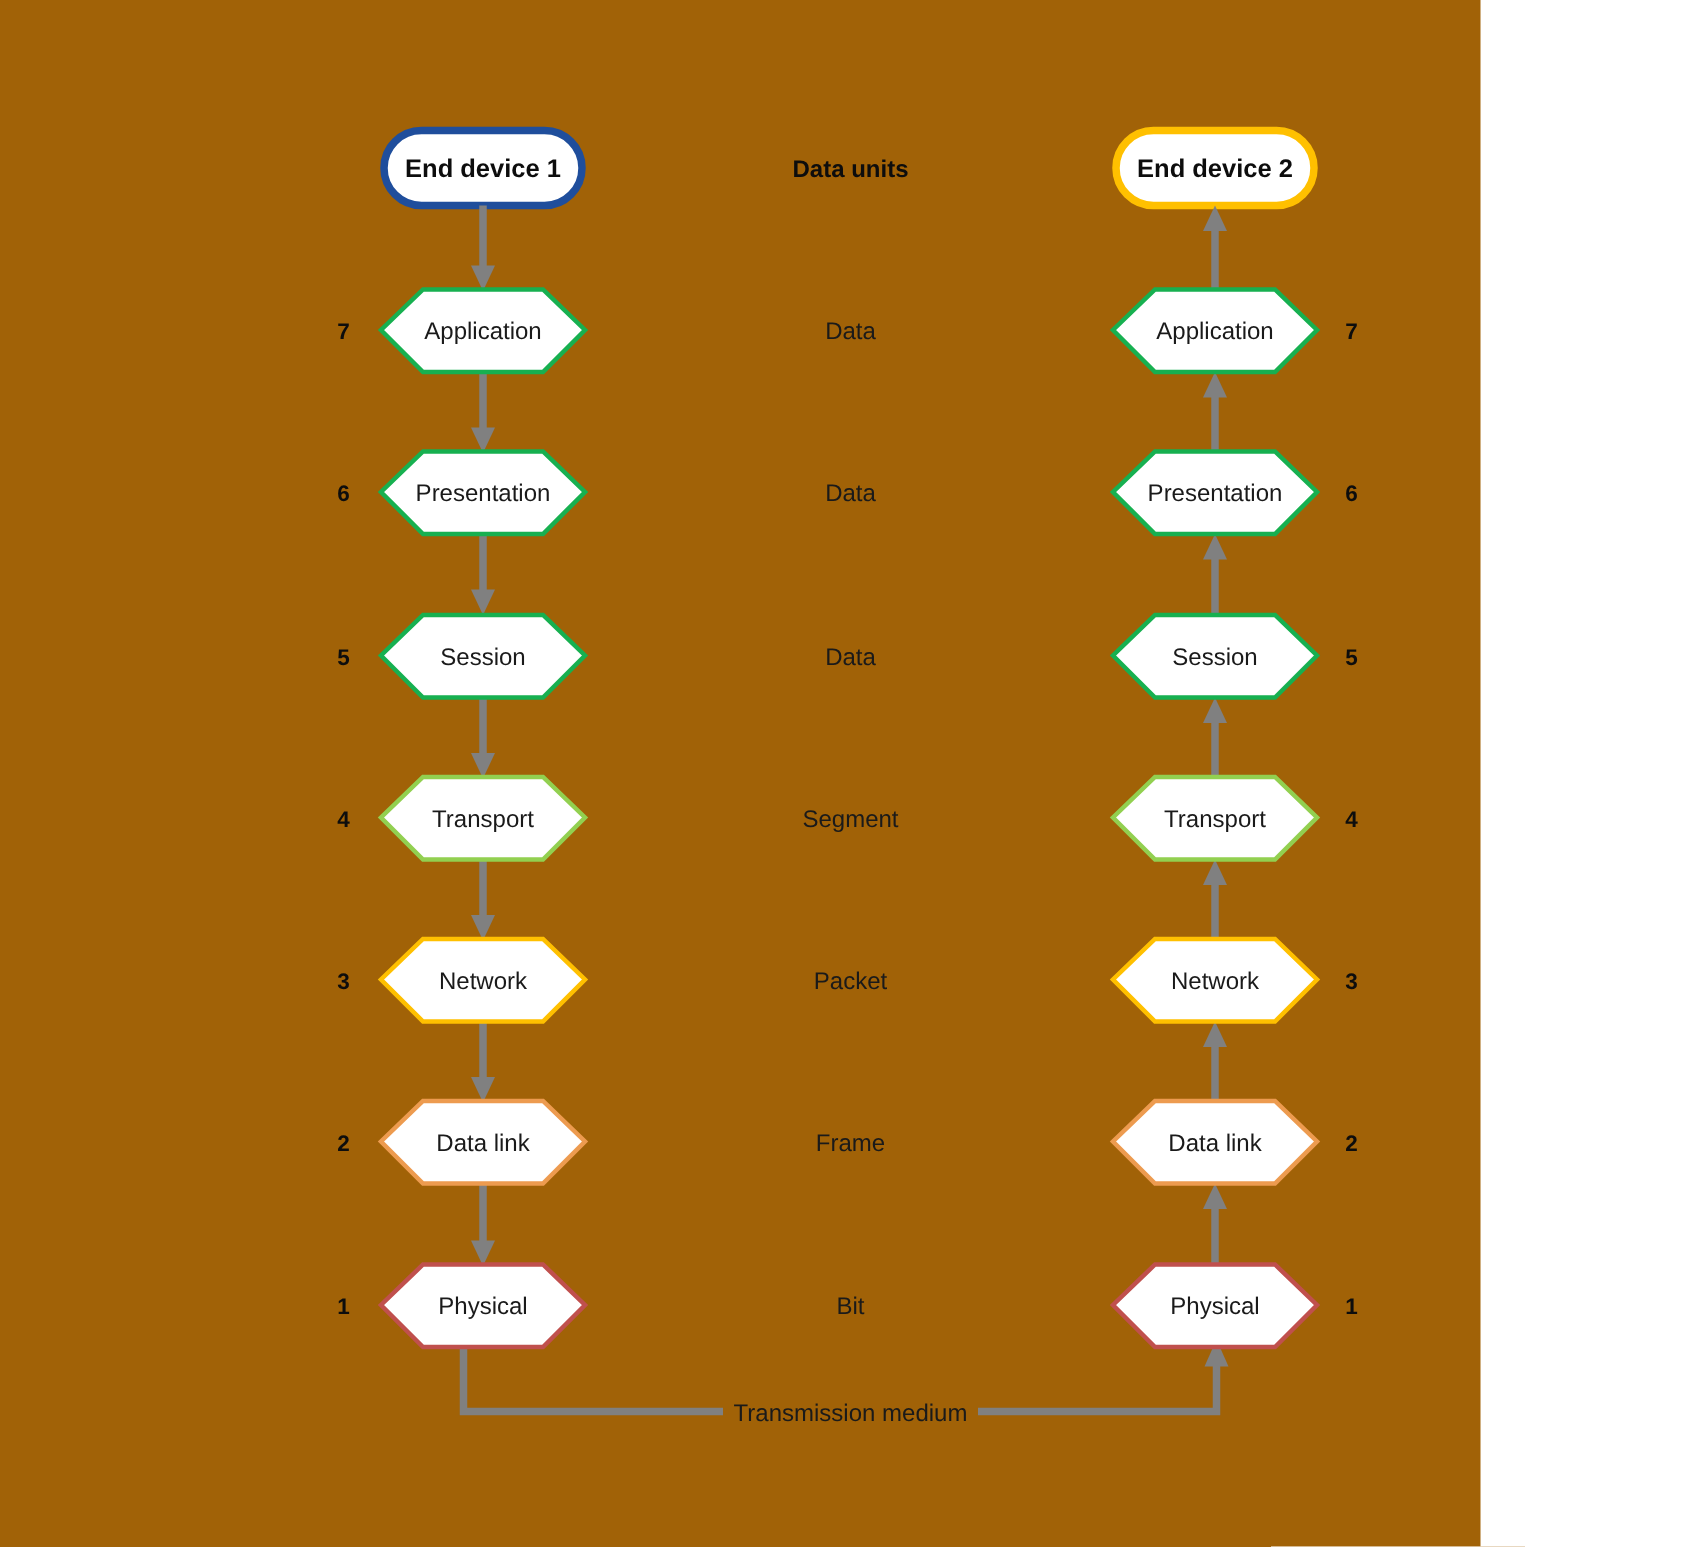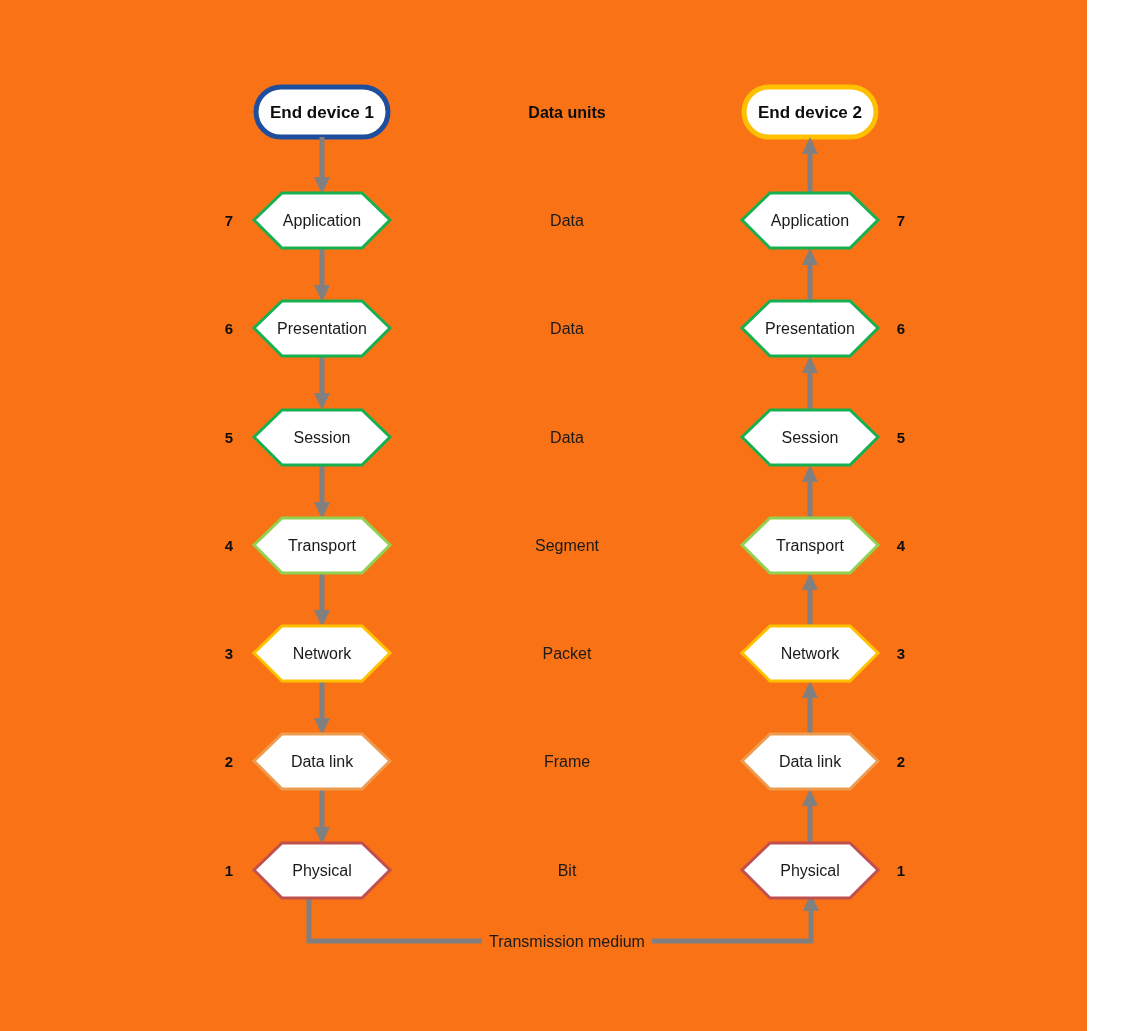--- a/index.html
+++ b/index.html
@@ -7,23 +7,23 @@
     margin: 0;
     padding: 0;
     background: #ffffff;
   }
   body {
     font-family: "Liberation Sans", sans-serif;
     color: #1a1a1a;
   }
   #diagram-root {
     position: relative;
-    width: 1087px;
+    width: 987px;
     height: 1031px;
-    background: #f97316;
+    background: #a16207;
     overflow: hidden;
   }
   #osi-svg {
     position: absolute;
     left: 0;
     top: 0;
     width: 1133px;
     height: 1031px;
     display: block;
   }

